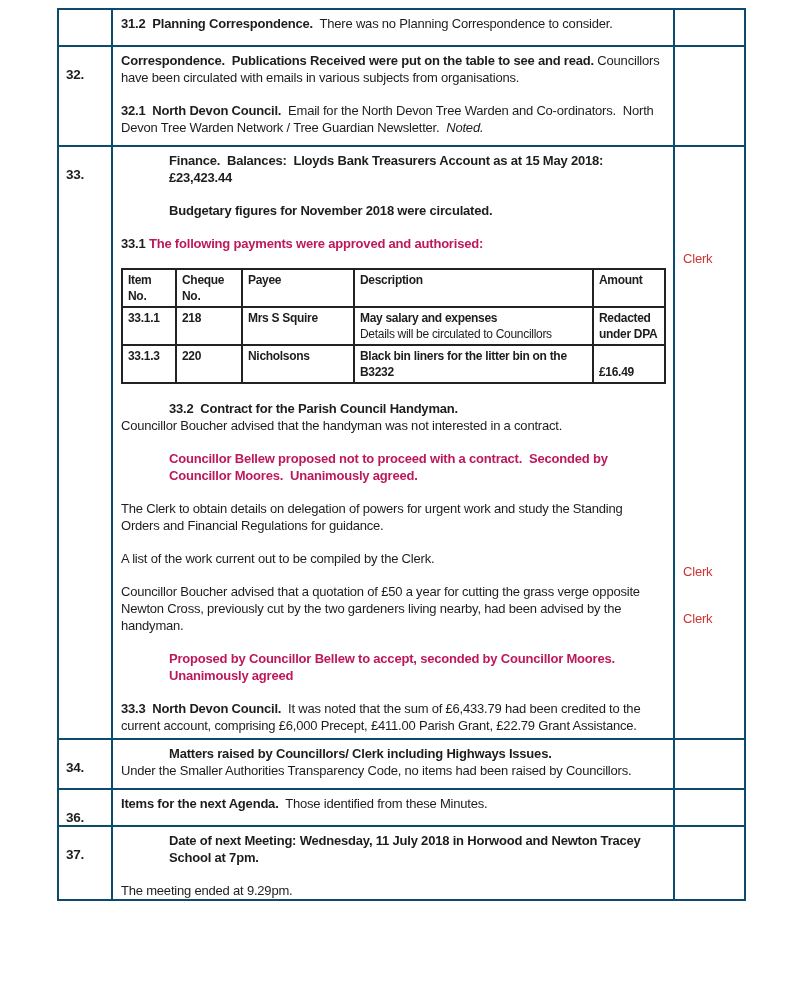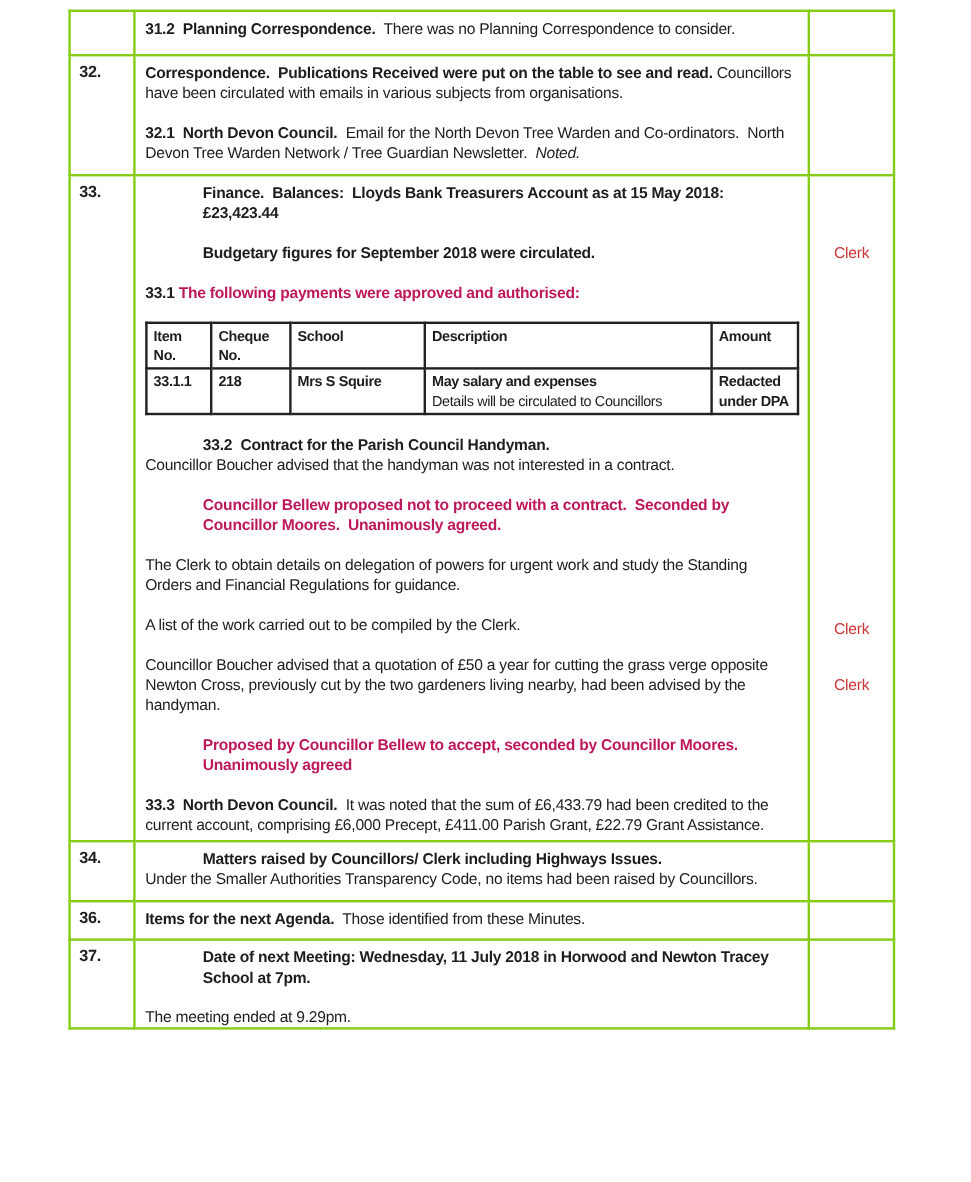--- a/index.html
+++ b/index.html
@@ -14,47 +14,48 @@
   }
   .sheet { position: relative; width: 809px; height: 985px; overflow: hidden; }
 
   table.minutes {
     position: absolute; left: 57px; top: 8px;
     width: 687px;
     border-collapse: collapse;
     table-layout: fixed;
   }
   table.minutes > tbody > tr > td {
-    border: 2px solid #84cc16;
+    border: 2px solid #0c4a6e;
     vertical-align: top;
     overflow: hidden;
   }
   td.num {
-    padding: 5px 2px 0 7px;
+    padding: 20px 2px 0 7px;
     font-weight: bold;
     font-size: 13.5px;
   }
   td.content { padding: 5px 10px 0 8px; }
   td.action { position: relative; }
 
   .content p {
     margin: 0 0 16px 0;
     line-height: 17px;
     white-space: pre-wrap;
   }
   .content p.tight { margin-bottom: 0; }
   .content p.last { margin-bottom: 4px; }
   .b { font-weight: bold; padding-left: 48px; }
   .purple { color: #be185d; }
   .clerk-note {
     position: absolute;
-    left: 20px;
+    left: 8px;
     color: #CC3333;
     font-size: 13px;
     line-height: 15px;
+    margin-top: 48px;
   }
 
   table.pay {
     border-collapse: collapse;
     table-layout: fixed;
     width: 543px;
     margin: 2px 0 16px 0;
     font-size: 12px;
     letter-spacing: -0.3px;
   }
@@ -96,54 +97,61 @@
           <p><b>Correspondence.  Publications Received were put on the table to see and read.</b><span> Councillors have been circulated with emails in various subjects from organisations.</span></p>
           <p class="tight"><b>32.1  North Devon Council.</b><span>  Email for the North Devon Tree Warden and Co-ordinators.  North Devon Tree Warden Network / Tree Guardian Newsletter.  </span><i>Noted.</i></p>
         </td>
         <td class="action"></td>
       </tr>
 
       <tr style="height:480px">
         <td class="num">33.</td>
         <td class="content">
           <p class="b">Finance.  Balances:  Lloyds Bank Treasurers Account as at 15 May 2018:  £23,423.44</p>
-          <p class="b">Budgetary figures for September 2018 were circulated.</p>
+          <p class="b">Budgetary figures for November 2018 were circulated.</p>
           <p><b>33.1 </b><b class="purple">The following payments were approved and authorised:</b></p>
 
           <table class="pay">
             <colgroup>
               <col style="width:54px">
               <col style="width:66px">
               <col style="width:112px">
               <col style="width:239px">
               <col style="width:72px">
             </colgroup>
             <tbody>
               <tr>
                 <th>Item No.</th>
                 <th>Cheque No.</th>
-                <th>School</th>
+                <th>Payee</th>
                 <th>Description</th>
                 <th>Amount</th>
               </tr>
               <tr>
                 <td>33.1.1</td>
                 <td>218</td>
                 <td>Mrs S Squire</td>
                 <td><span>May salary and expenses</span><span class="desc-note">Details will be circulated to Councillors</span></td>
                 <td>Redacted under DPA</td>
               </tr>
+              <tr>
+                <td>33.1.3</td>
+                <td>220</td>
+                <td>Nicholsons</td>
+                <td>Black bin liners for the litter bin on the B3232</td>
+                <td class="amt-bottom">£16.49</td>
+              </tr>
             </tbody>
           </table>
 
           <p class="tight b">33.2  Contract for the Parish Council Handyman.</p>
           <p>Councillor Boucher advised that the handyman was not interested in a contract.</p>
           <p class="b purple">Councillor Bellew proposed not to proceed with a contract.  Seconded by Councillor Moores.  Unanimously agreed.</p>
           <p>The Clerk to obtain details on delegation of powers for urgent work and study the Standing Orders and Financial Regulations for guidance.</p>
-          <p>A list of the work carried out to be compiled by the Clerk.</p>
+          <p>A list of the work current out to be compiled by the Clerk.</p>
           <p>Councillor Boucher advised that a quotation of £50 a year for cutting the grass verge opposite Newton Cross, previously cut by the two gardeners living nearby, had been advised by the handyman.</p>
           <p class="b purple">Proposed by Councillor Bellew to accept, seconded by Councillor Moores.  Unanimously agreed</p>
           <p class="last"><b>33.3  North Devon Council.</b><span>  It was noted that the sum of £6,433.79 had been credited to the current account, comprising £6,000 Precept, £411.00 Parish Grant, £22.79 Grant Assistance.</span></p>
         </td>
         <td class="action">
           <span class="clerk-note" style="top:56px">Clerk</span>
           <span class="clerk-note" style="top:369px">Clerk</span>
           <span class="clerk-note" style="top:416px">Clerk</span>
         </td>
       </tr>

